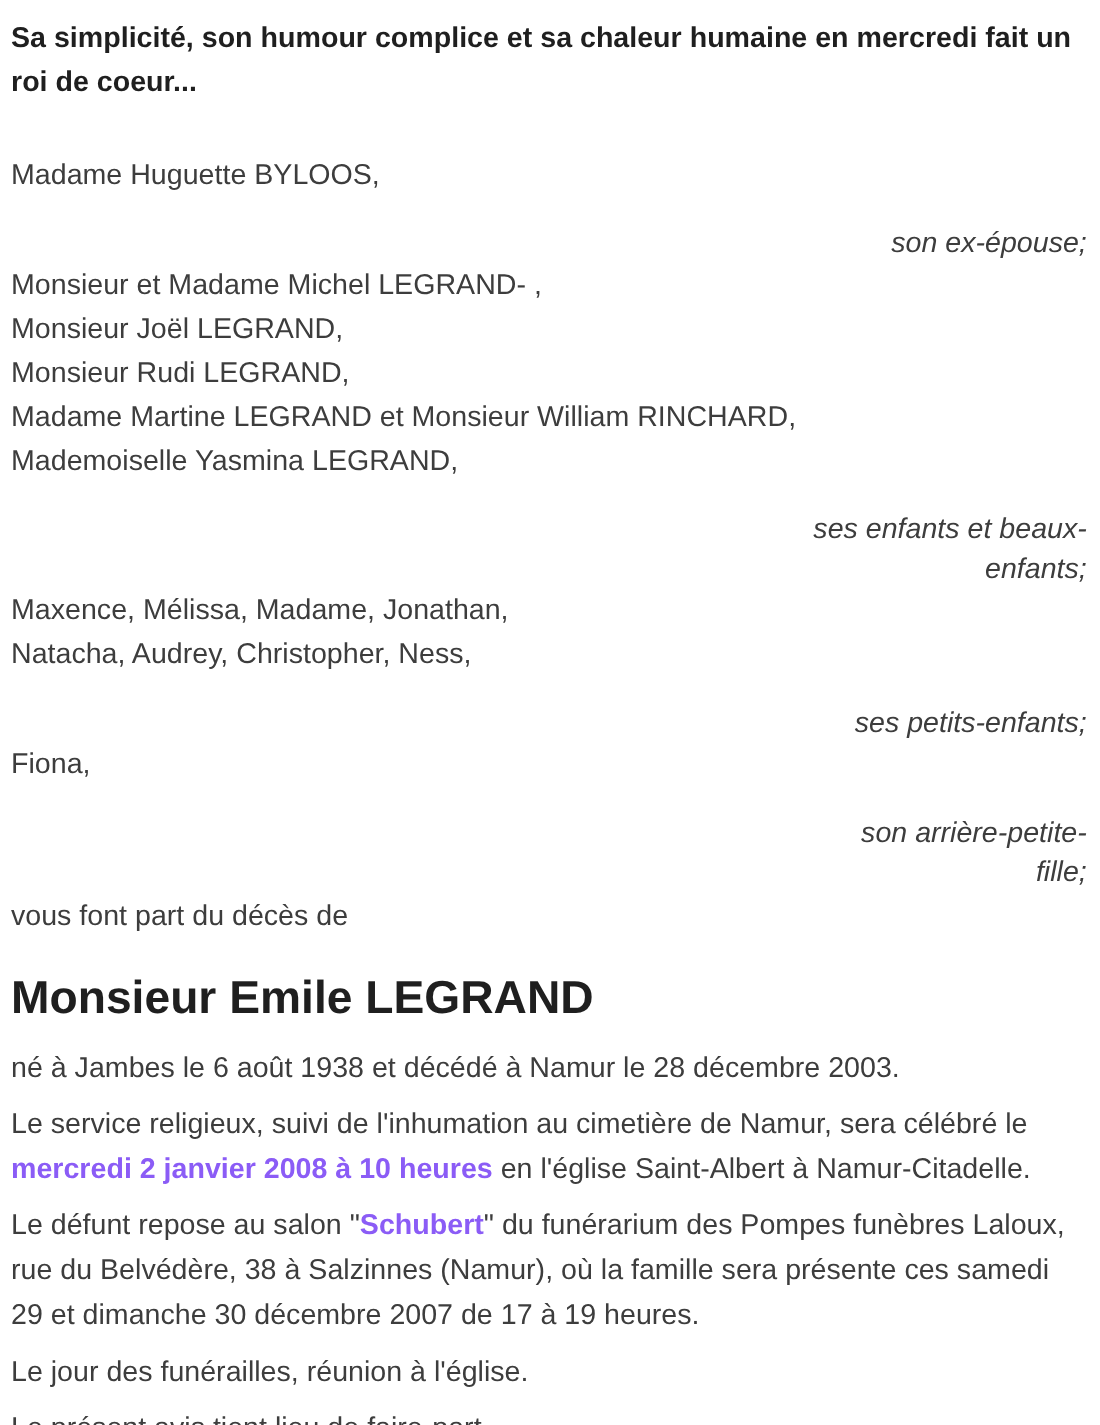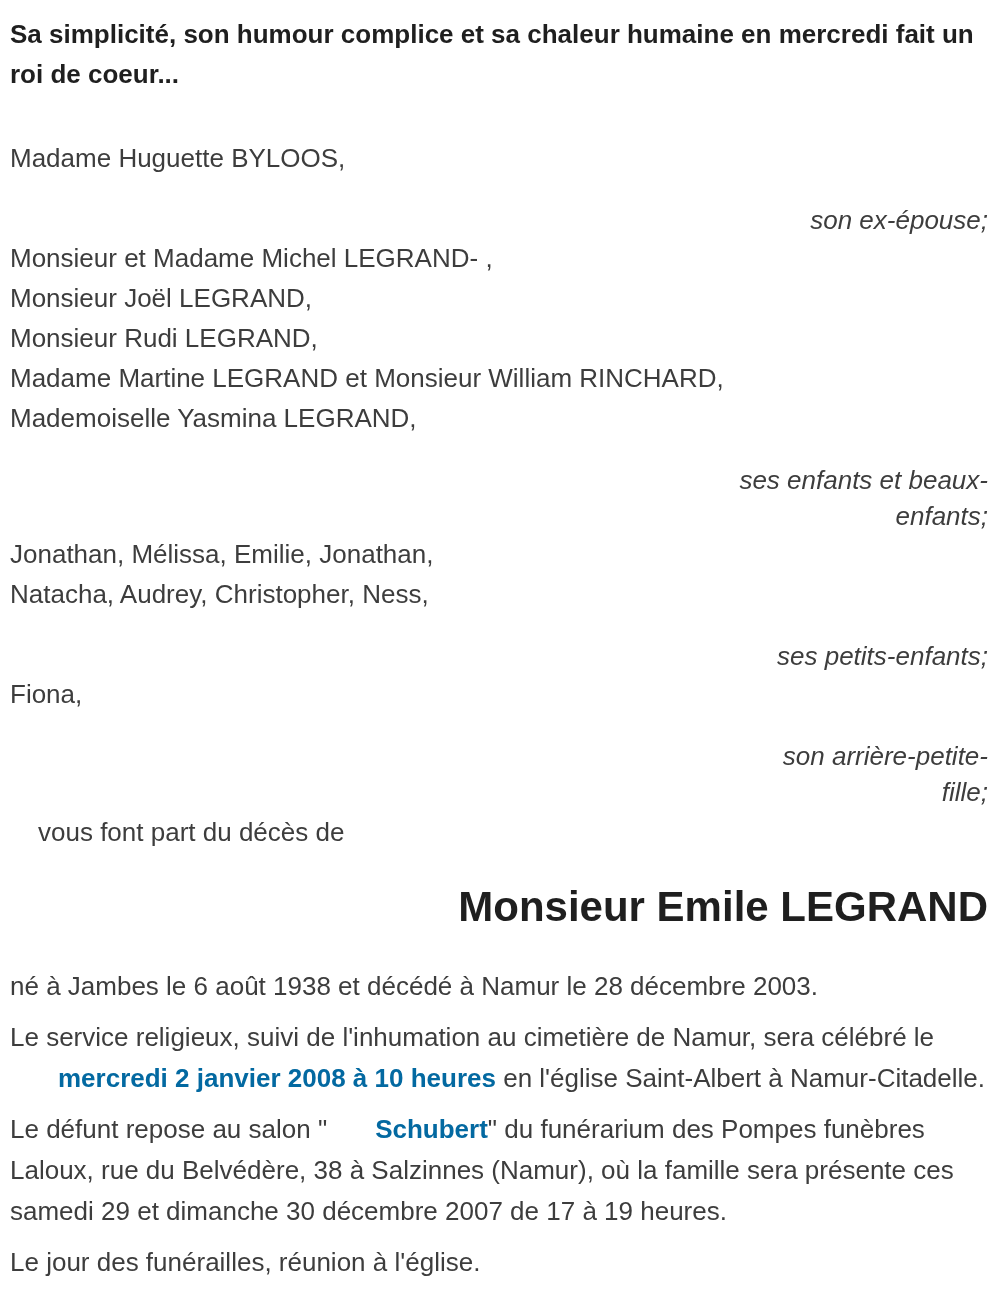--- a/index.html
+++ b/index.html
@@ -34,38 +34,35 @@
     max-width: 250px;
     text-align: right;
     font-style: italic;
     line-height: 36px;
     color: #3d3d3d;
     margin-top: 24px;
   }
   .announce {
     line-height: 40px;
     margin-top: 2px;
-    margin-left: 28px;
   }
   h1.deceased {
     font-size: 42px;
     font-weight: bold;
     color: #1f1f1f;
-    margin: 30px 0 34px 0;
+    margin: 30px 0 18px 0;
     line-height: 50px;
-    text-align: right;
   }
   p.para {
     margin: 0 0 10px 0;
     line-height: 41px;
     max-width: 978px;
   }
   p.para b, .intro b {
-    color: #0369a1;
-    margin-left: 48px;
+    color: #8b5cf6;
   }
 </style>
 </head>
 <body>
 
 <div class="page">
 
   <div class="intro">Sa simplicité, son humour complice et sa chaleur humaine en mercredi fait un roi de coeur...</div>
 
   <div>
@@ -73,21 +70,21 @@
     <div class="name-line">Madame Huguette BYLOOS,</div>
     <span class="relation">son ex-épouse;</span>
 
     <div class="name-line">Monsieur et Madame Michel LEGRAND- ,</div>
     <div class="name-line">Monsieur Joël LEGRAND,</div>
     <div class="name-line">Monsieur Rudi LEGRAND,</div>
     <div class="name-line">Madame Martine LEGRAND et Monsieur William RINCHARD,</div>
     <div class="name-line">Mademoiselle Yasmina LEGRAND,</div>
     <span class="relation">ses enfants et beaux-enfants;</span>
 
-    <div class="name-line">Jonathan, Mélissa, Emilie, Jonathan,</div>
+    <div class="name-line">Maxence, Mélissa, Madame, Jonathan,</div>
     <div class="name-line">Natacha, Audrey, Christopher, Ness,</div>
     <span class="relation">ses petits-enfants;</span>
 
     <div class="name-line">Fiona,</div>
     <span class="relation">son arrière-petite-fille;</span>
 
   </div>
 
   <div class="announce">vous font part du décès de</div>
 

